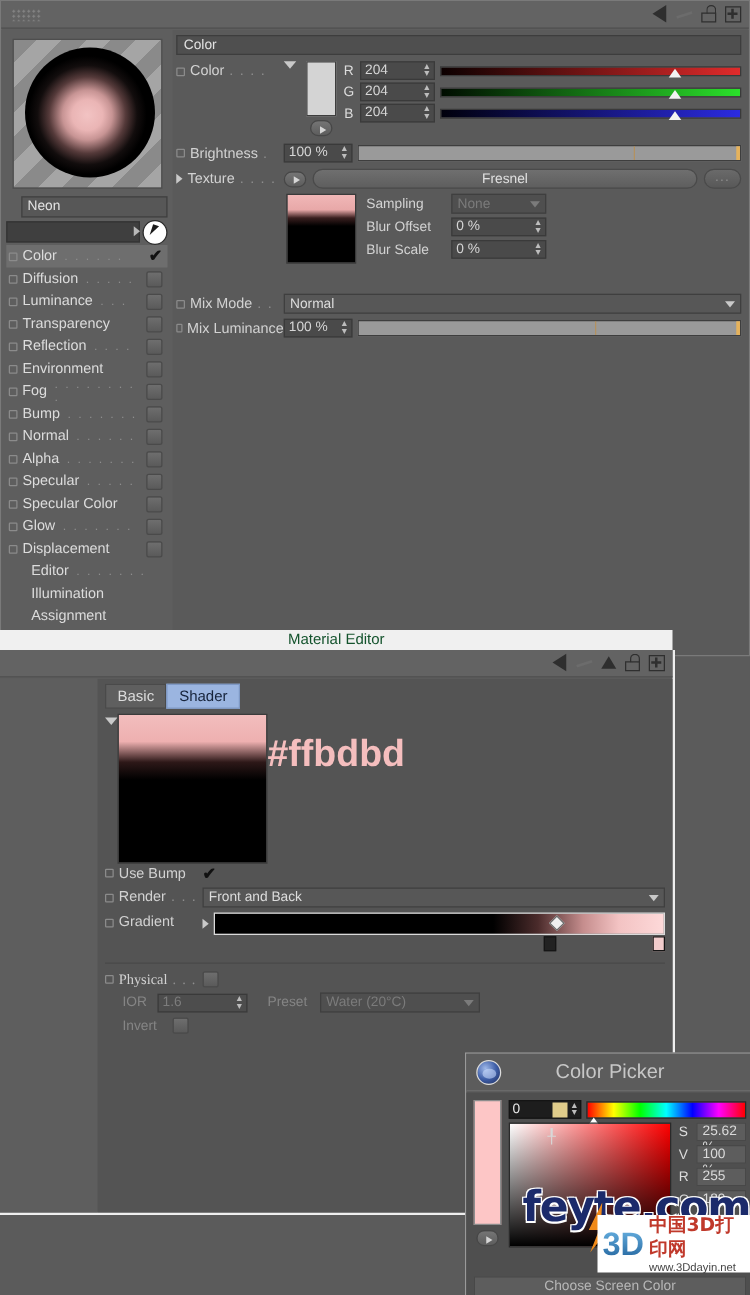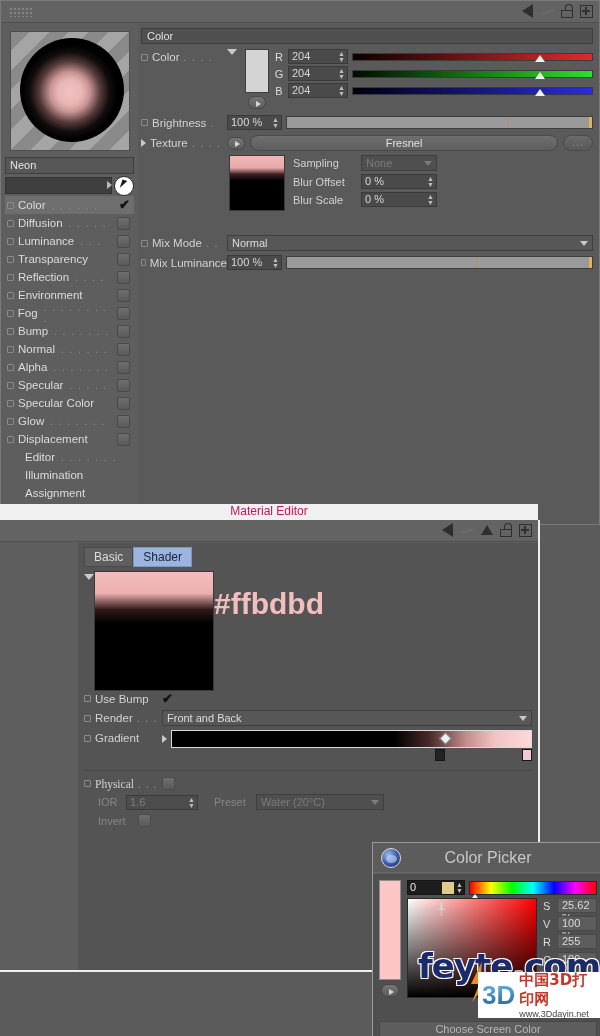--- a/index.html
+++ b/index.html
@@ -92,21 +92,21 @@
     background:
       repeating-linear-gradient(-45deg,#a5a5a5 0 14px,#8a8a8a 14px 28px);
     border:1px solid #4e4e4e;
   }
   #preview .ball {
     position:absolute; left:9px; top:6px; width:104px; height:104px; border-radius:50%;
     background:radial-gradient(circle at 48% 52%, #f2c3c3 0%, #eab5b5 16%, #c79494 26%, #553a3a 40%, #120d0d 52%, #000 62%);
   }
   .matname {
     background:#575757;border:1px solid #3f3f3f;height:17px;line-height:15px;
-    padding:0 4px;color:#e3e3e3;margin:2px 0 3px 0;
+    padding:0 4px;color:#e3e3e3;margin:2px 0 3px 12px;
   }
   .searchrow { position:relative; height:17px; margin-bottom:2px; }
   .searchrow .fld {
     position:absolute;left:0;right:22px;top:0;height:17px;background:#3f3f3f;border:1px solid #333;
   }
   .searchrow .fldarrow{
     position:absolute;right:22px;top:4px;width:0;height:0;
     border-top:4px solid transparent;border-bottom:4px solid transparent;border-left:5px solid #b9b9b9;
   }
   .cursor-ic {
@@ -171,21 +171,21 @@
   .texthumb{ width:56px;height:56px;border:1px solid #3a3a3a;
     background:linear-gradient(#f0b7b7 0%,#e8a8a8 22%,#3a1f1f 34%,#000 46%,#000 100%);}
 
   
   #win2 {
     position:absolute; left:-2px; top:520px; width:542px; height:452px;
     background:#5e5e5e; border:2px solid #efefef; border-top:none;
   }
   #win2-cap{
     position:absolute;left:0;top:-16px;width:100%;height:16px;background:#f0f0f0;
-    color:#be185d;text-align:center;font-size:12px;line-height:14px;overflow:hidden;
+    color:#14532d;text-align:center;font-size:12px;line-height:14px;overflow:hidden;
   }
   #win2-title{ height:22px;background:#636363;border-bottom:1px solid #4f4f4f;position:relative;}
   #win2-body{ position:absolute;left:0;top:23px;right:0;bottom:0;display:flex; }
   #w2-left{ width:78px;background:#5e5e5e; }
   #w2-right{ flex:1;background:#545454;padding:4px 6px 0 6px; }
   .tabs{ display:flex; gap:0; margin-bottom:4px; }
   .tab{ padding:2px 9px; font-size:12px; background:#5f5f5f;border:1px solid #4a4a4a;color:#dcdcdc; }
   .tab.active{ background:#9bb5e0;border-color:#7e98c4;color:#16233a; }
   #shaderpreview{ width:120px;height:120px;border:1px solid #3a3a3a;
     background:linear-gradient(#f2bdbd 0%,#eeb0b0 18%,#2d1818 32%,#000 44%,#000 100%);}

